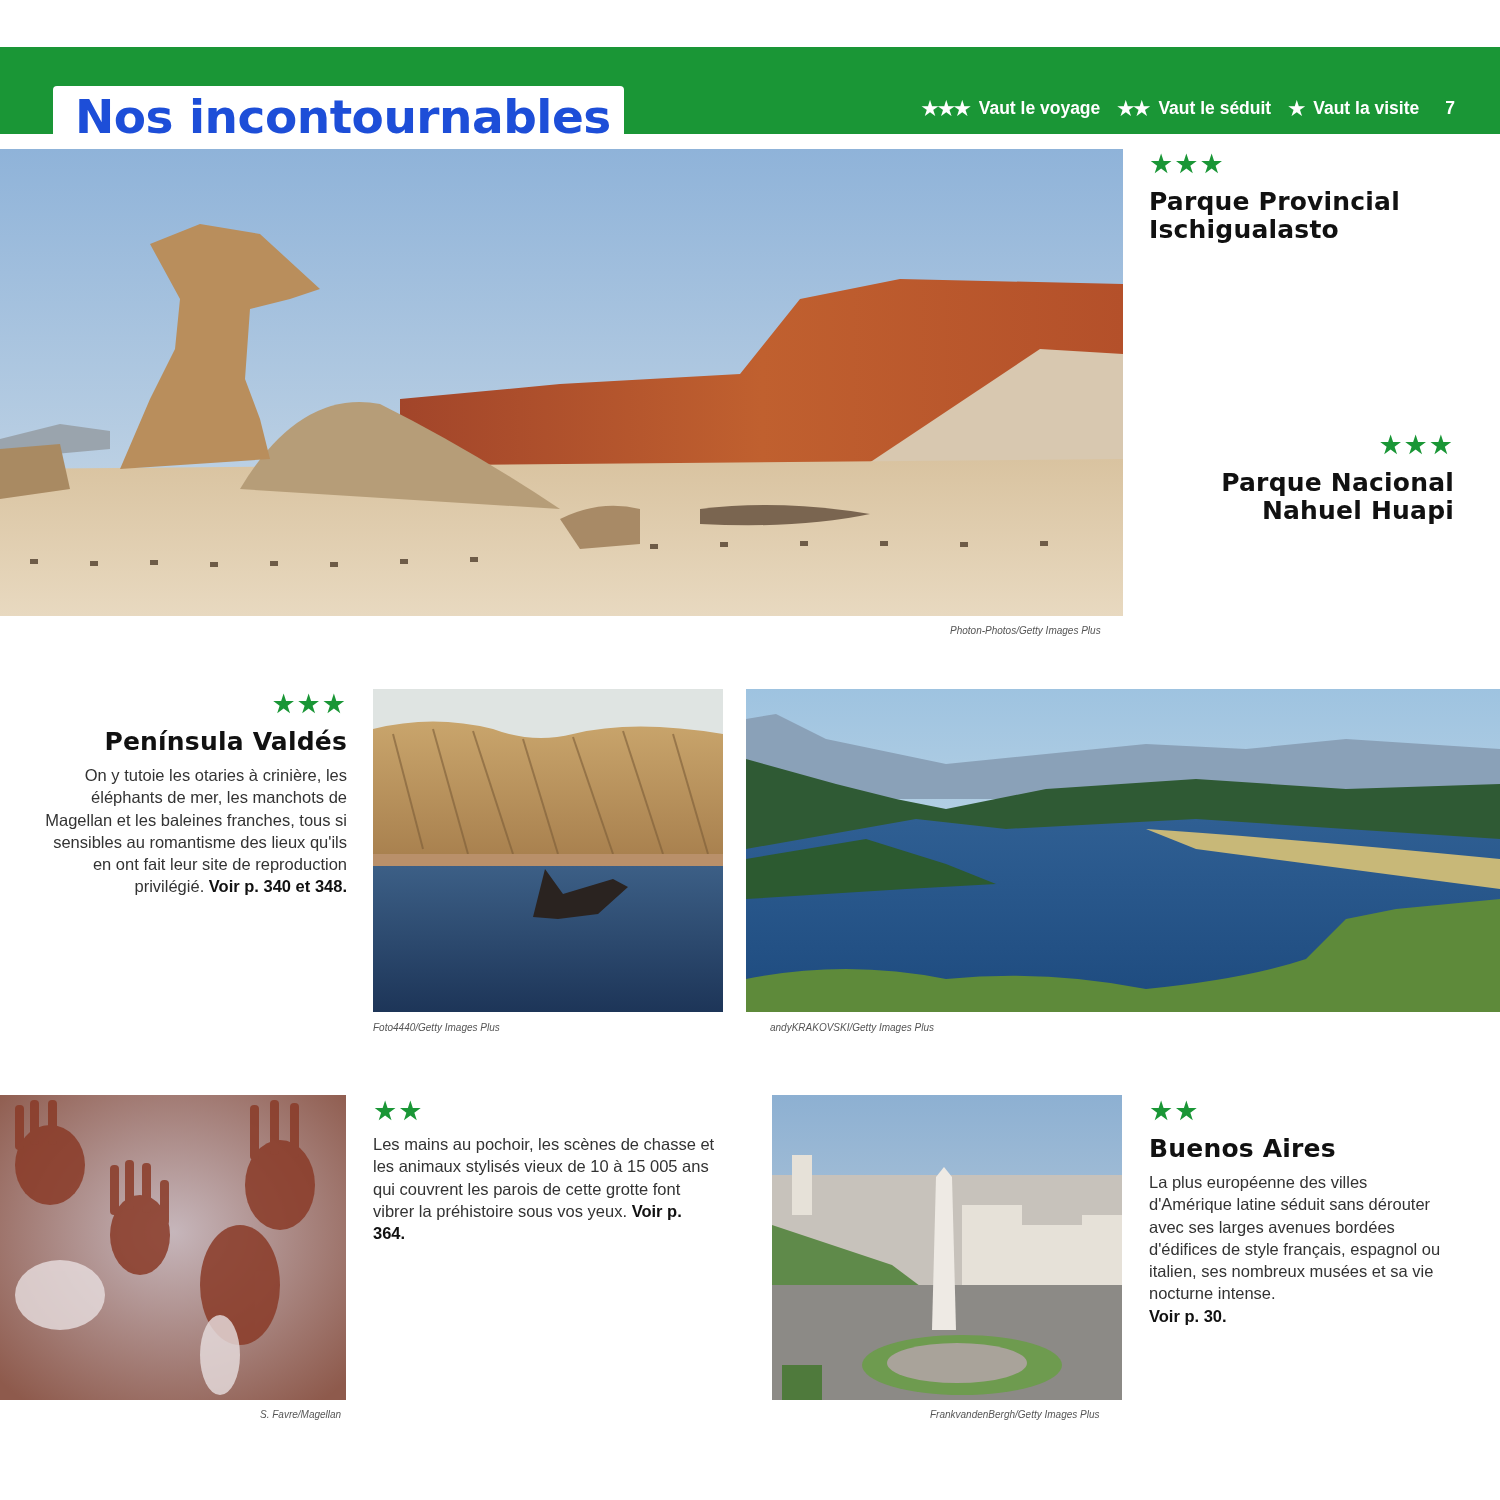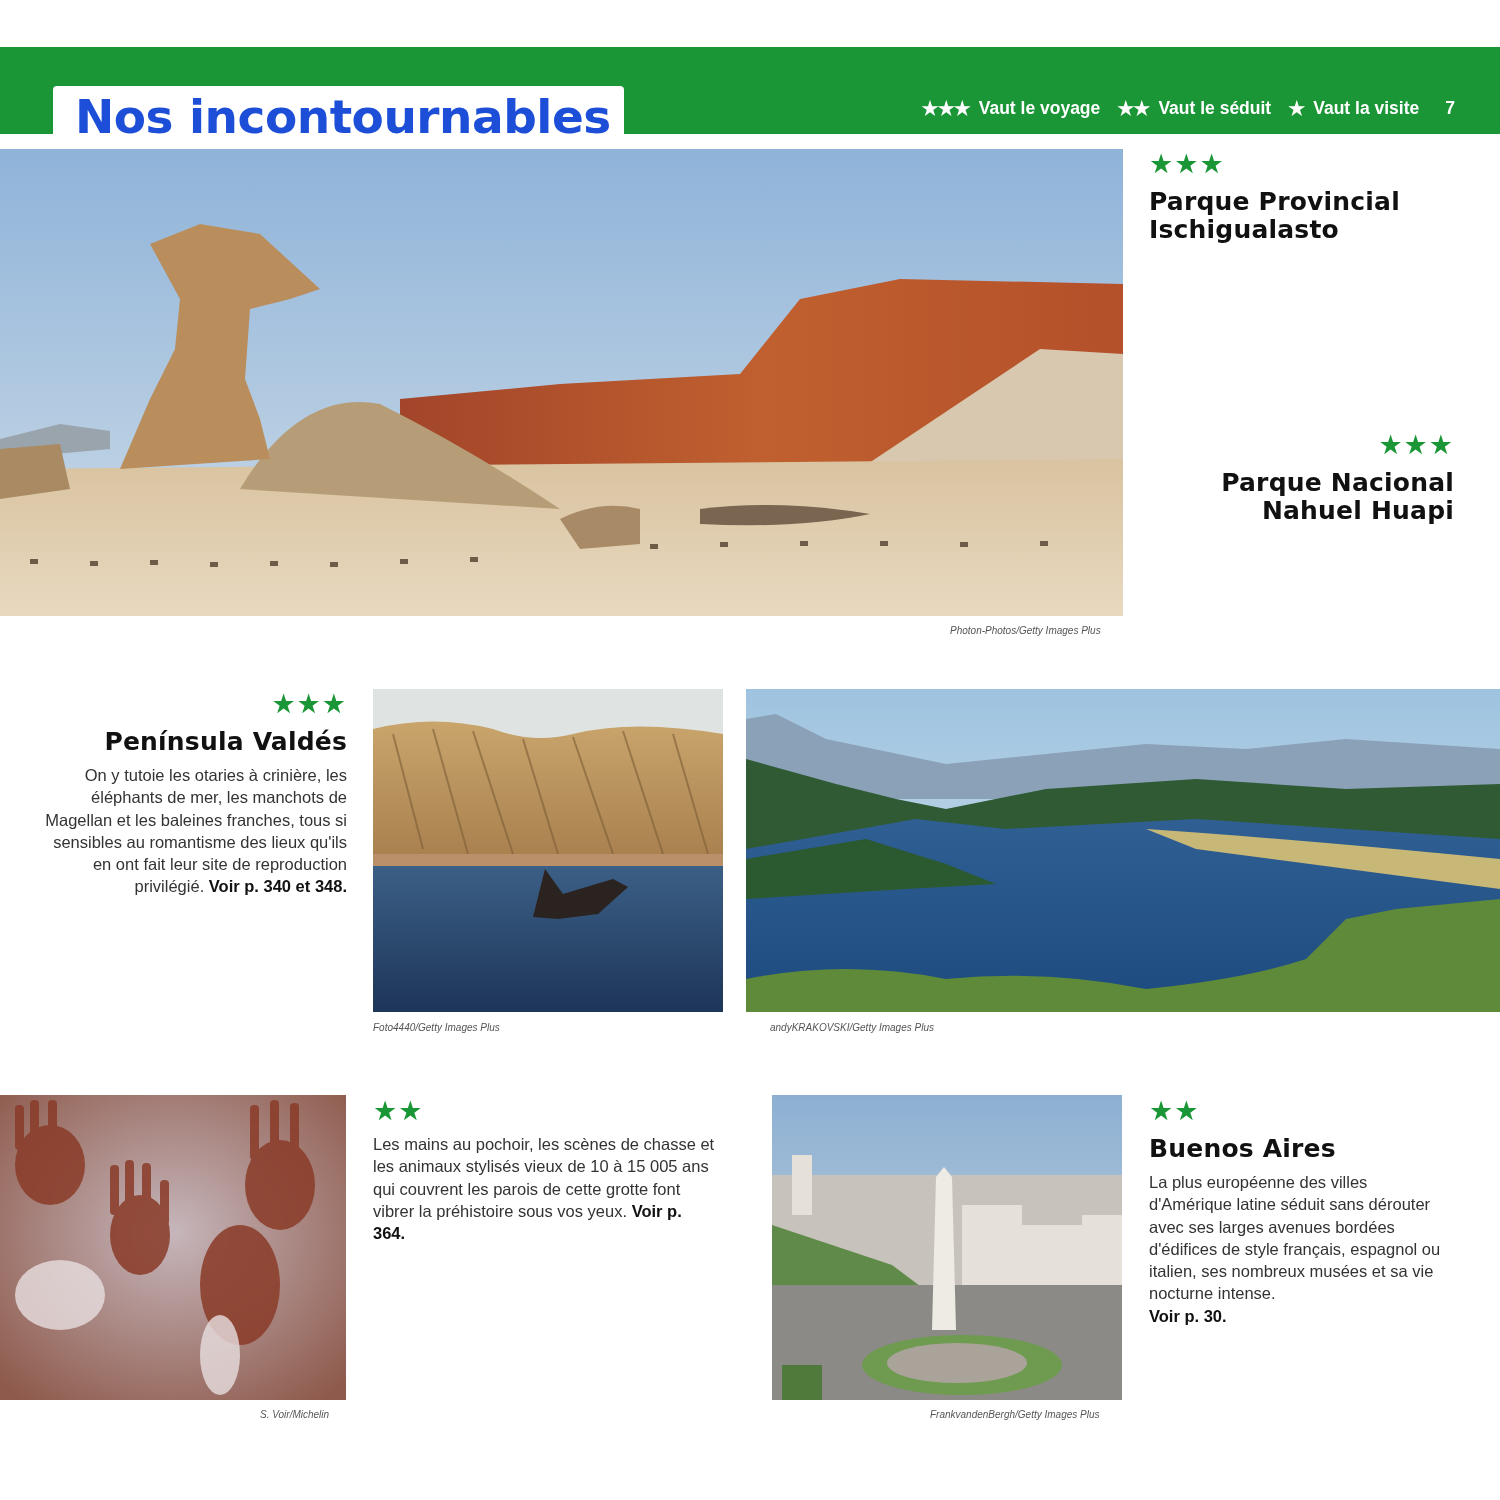--- a/index.html
+++ b/index.html
@@ -198,21 +198,21 @@
         <rect x="270" y="5" width="9" height="55" rx="4"></rect>
         <rect x="290" y="8" width="9" height="55" rx="4"></rect>
       <ellipse cx="240" cy="190" rx="40" ry="60"></ellipse>
     </g>
     <g fill="#e8dfe0" opacity="0.8">
       <ellipse cx="60" cy="200" rx="45" ry="35"></ellipse>
         <ellipse cx="220" cy="260" rx="20" ry="40"></ellipse>
     </g>
   </svg>
 </div>
-<div class="credit" style="left:260px;top:1409px;">S. Voir/Michelin</div>
+<div class="credit" style="left:260px;top:1409px;">S. Favre/Magellan</div>
 
 <div class="entry" style="left:373px;top:1097px;width:345px;">
   <div class="stars-green">★★</div>
   <div class="entry-body">
     <span>Les mains au pochoir, les scènes de chasse et les animaux stylisés vieux de 10 à 15 005 ans qui couvrent les parois de cette grotte font vibrer la préhistoire sous vos yeux.</span>
     <span class="ref">Voir p. 364.</span>
   </div>
 </div>
 
 <div class="photo" style="left:772px;top:1095px;width:350px;height:305px;">

